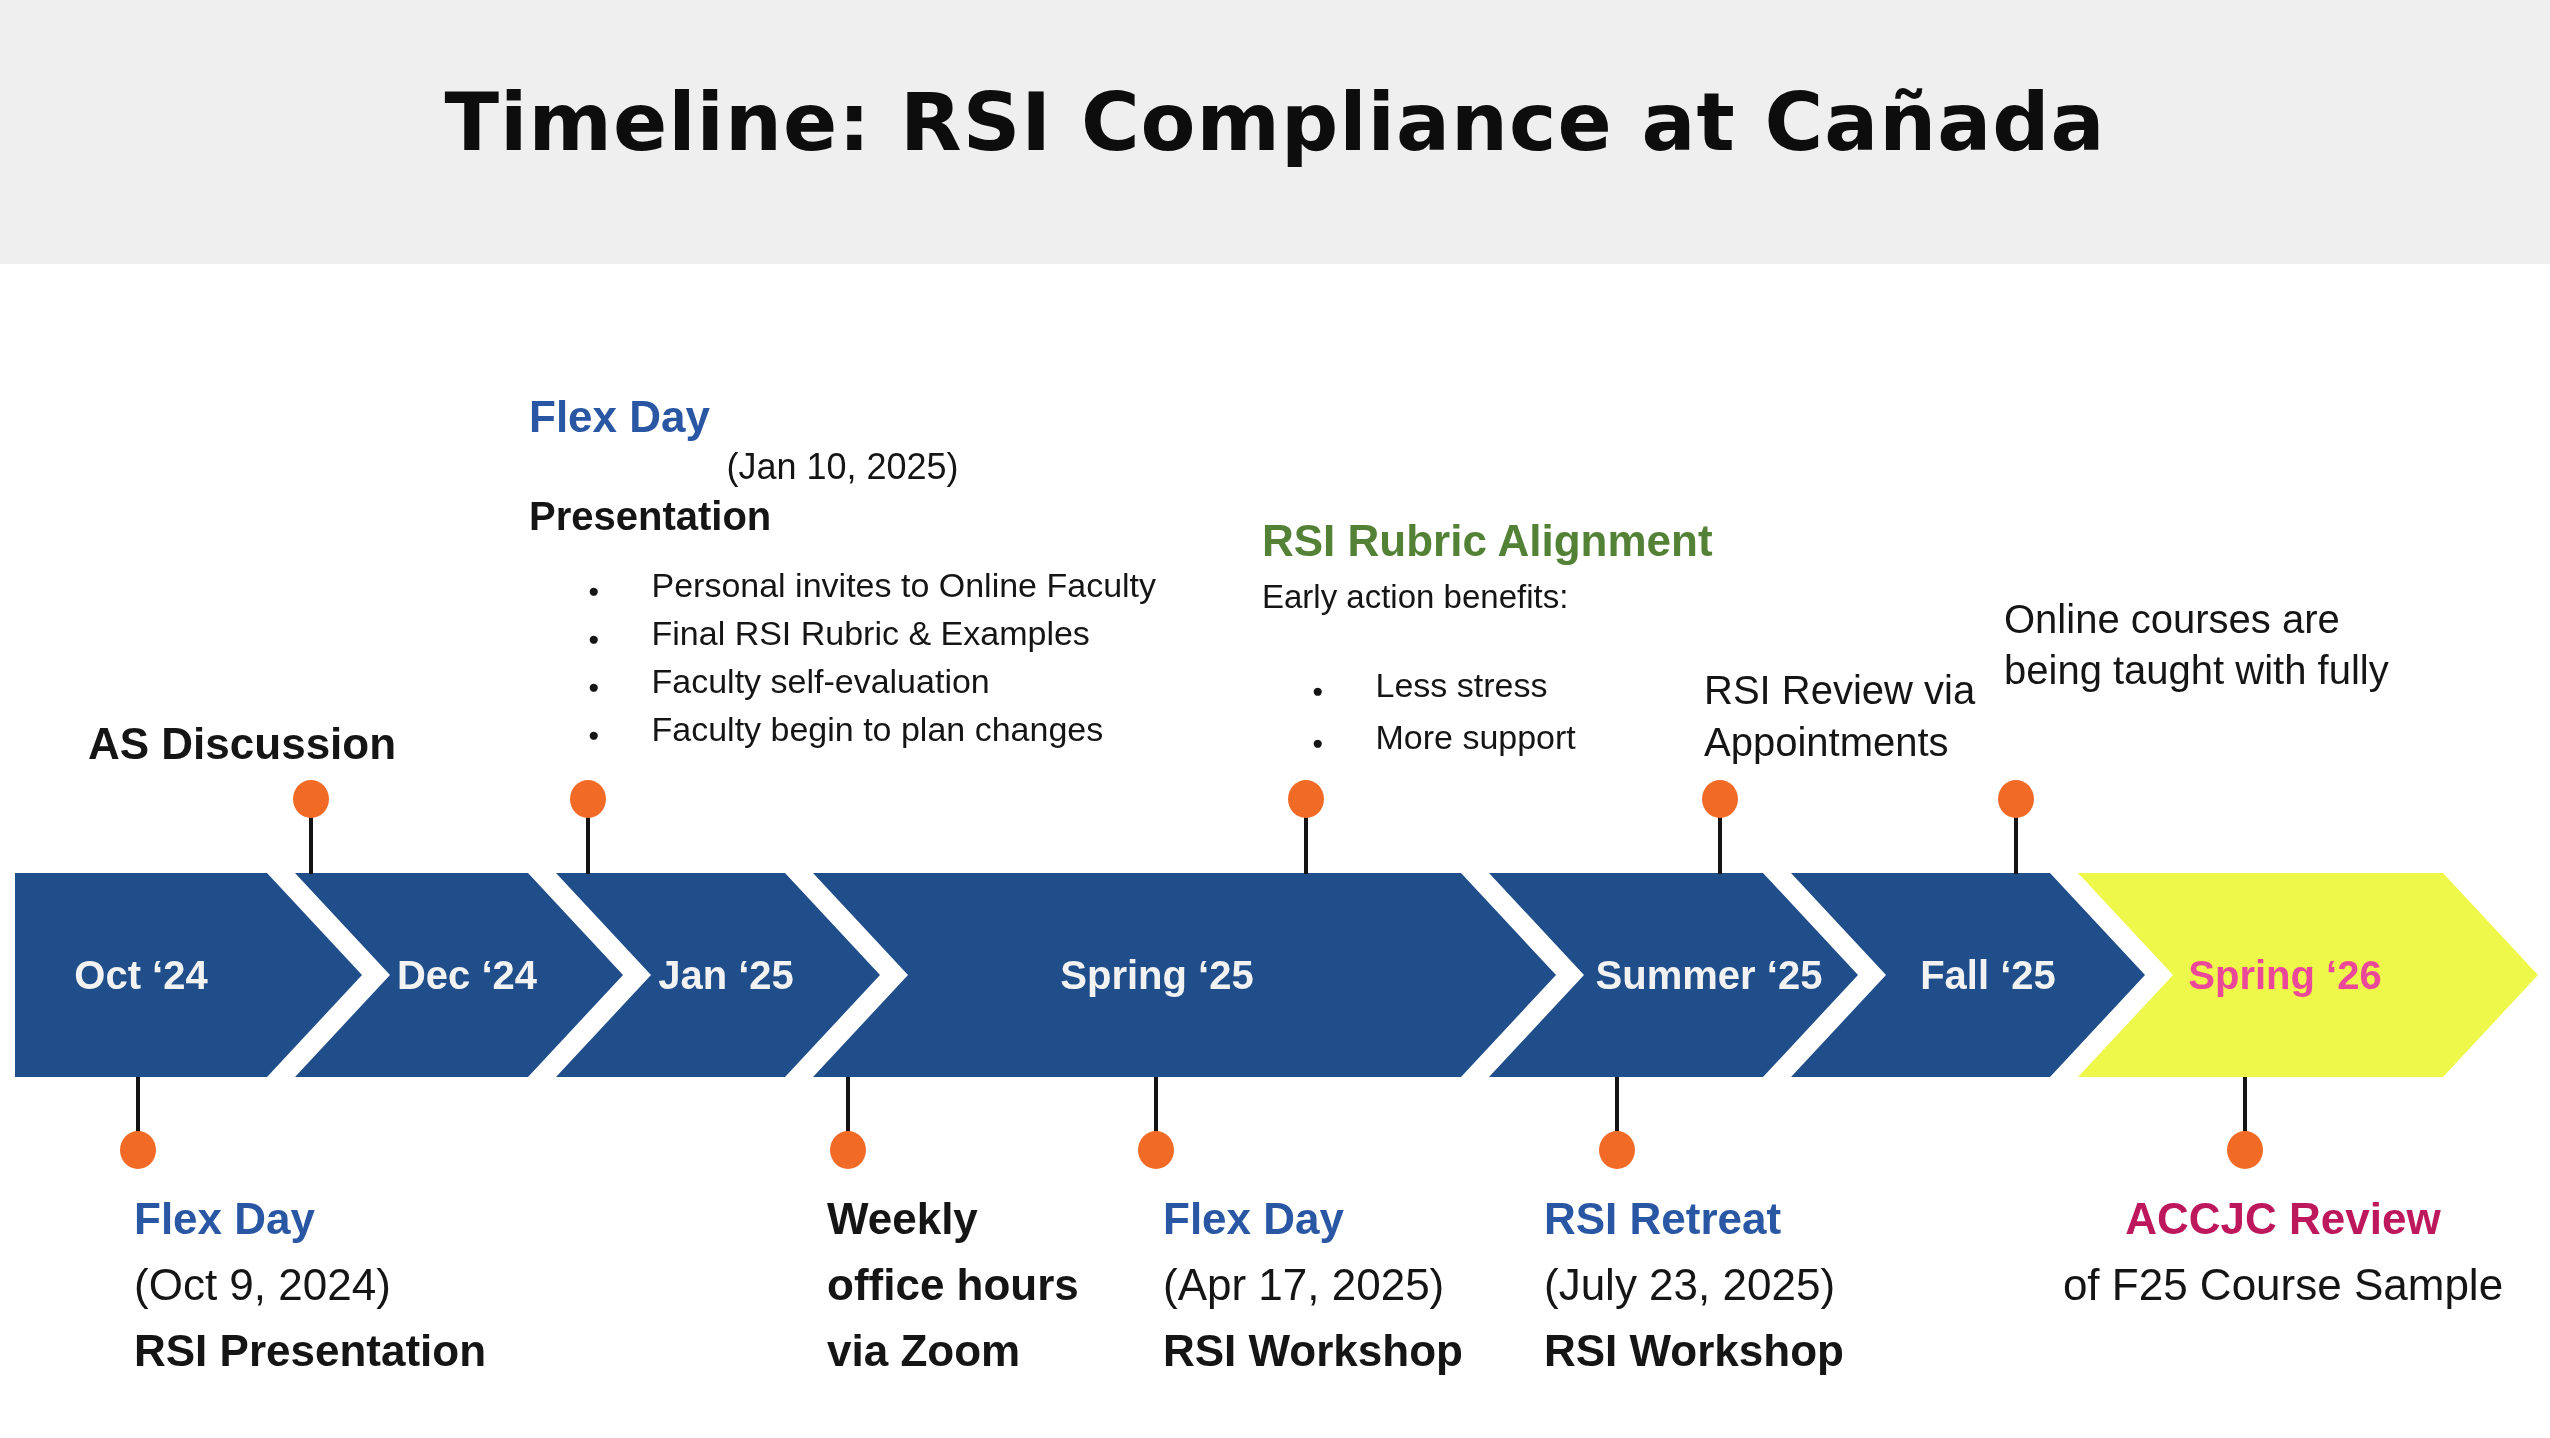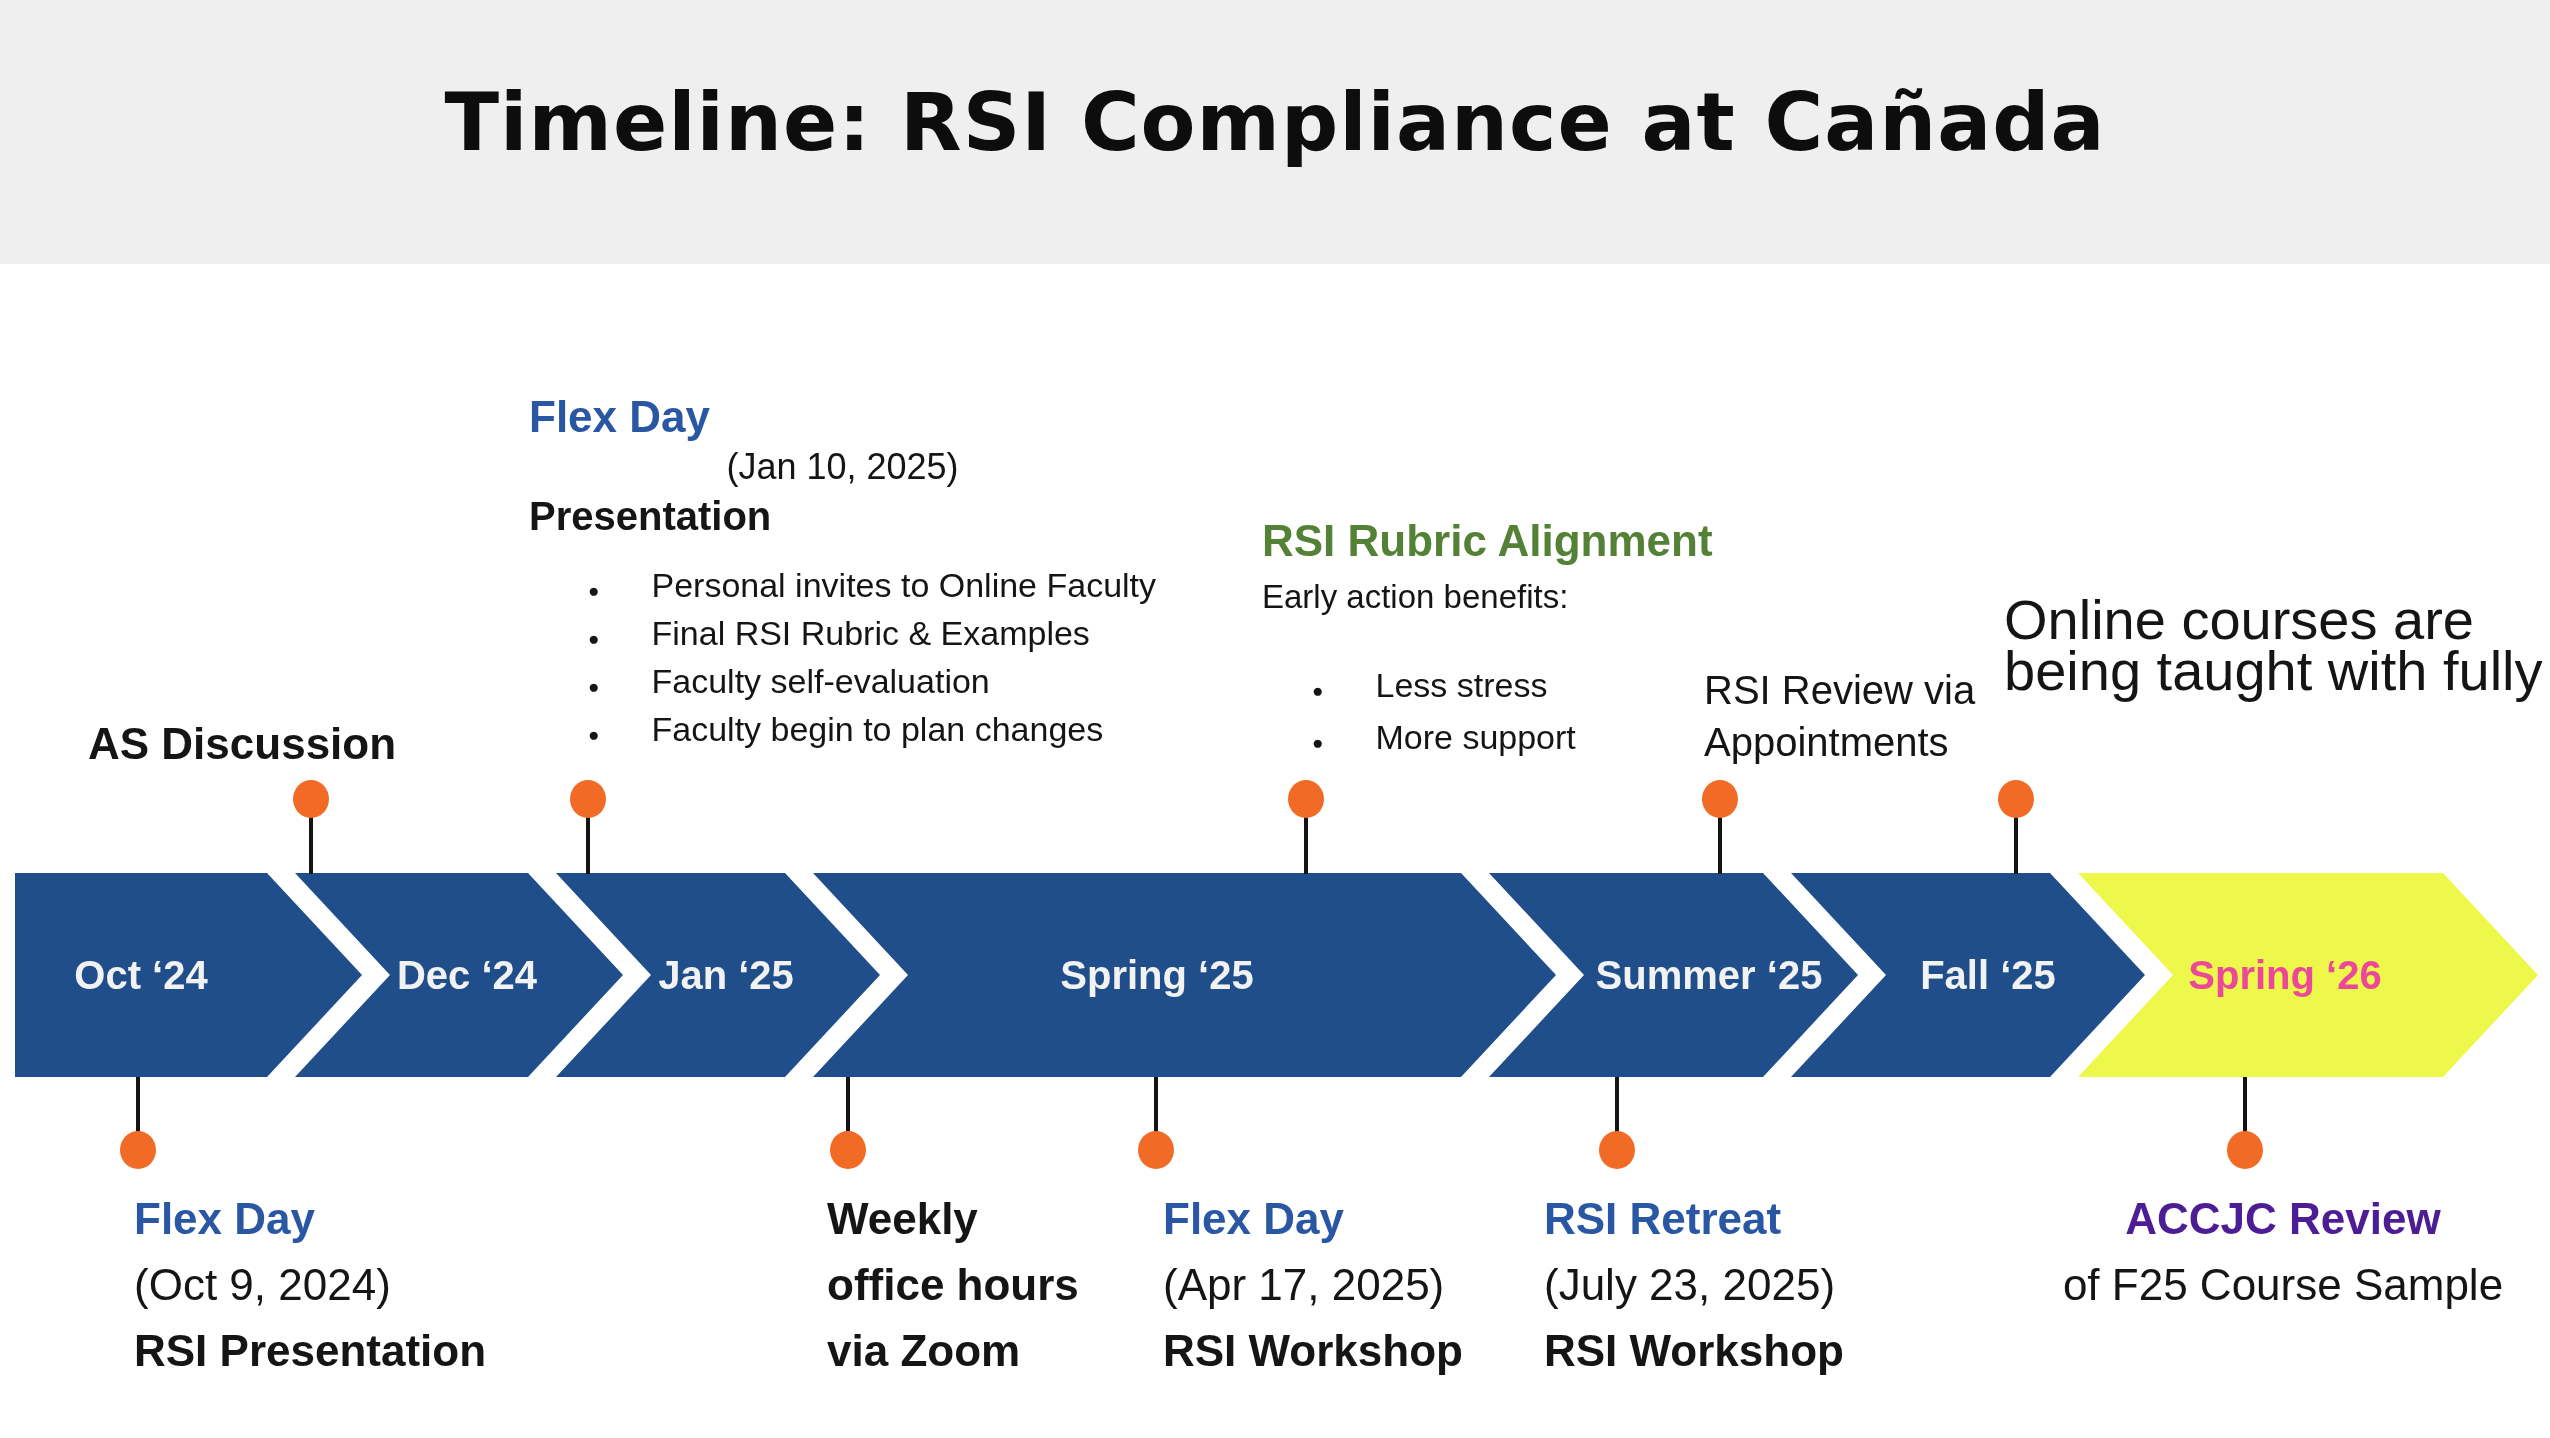--- a/index.html
+++ b/index.html
@@ -11,21 +11,21 @@
   #title-bar{position:absolute;left:0;top:0;width:2550px;height:264px;background:#EFEFEF;}
   #slide-title{
     position:absolute;left:0;top:76px;width:2550px;margin:0;text-align:center;
     font-family:"DejaVu Sans",sans-serif;font-weight:700;font-size:80px;
     letter-spacing:1px;color:#0d0d0d;
   }
   
   .ann{position:absolute;line-height:1.25;}
   .h-blue{color:#2A57A4;font-weight:700;}
   .h-green{color:#538135;font-weight:700;}
-  .h-orange{color:#4c1d95;font-weight:700;}
+  .h-orange{color:#be185d;font-weight:700;}
   .bold{font-weight:700;}
   .line{white-space:nowrap;}
 
   #as-discussion{left:88px;top:716px;font-size:44px;font-weight:700;}
 
   #flex-jan{left:529px;top:392px;}
   #flex-jan .hd{font-size:44px;line-height:50px;}
   #flex-jan .dt{font-size:36px;line-height:50px;text-align:center;}
   #flex-jan .sub{font-size:40px;line-height:48px;font-weight:700;}
 
@@ -33,21 +33,21 @@
   .blist li{display:flex;align-items:baseline;column-gap:52px;font-size:34px;line-height:43px;}
   .blt{font-size:19px;flex:0 0 auto;}
 
   #rubric{left:1250px;top:516px;margin-left:12px;}
   #rubric .hd{font-size:44px;line-height:50px;}
   #rubric .intro{font-size:33px;line-height:50px;margin-top:6px;}
   #rubric .blist{margin-top:40px;padding-left:50px;}
   #rubric .blist li{line-height:46px;}
 
   #support{left:1704px;top:664px;font-size:40px;line-height:52px;}
-  #outcome{left:2004px;top:594px;font-size:56px;line-height:51px;}
+  #outcome{left:2004px;top:594px;font-size:40px;line-height:51px;}
 
   .below{top:1186px;font-size:44px;line-height:66px;}
   #flex-oct{left:134px;}
   #weekly{left:827px;font-weight:700;}
   #flex-apr{left:1163px;}
   #retreat{left:1544px;}
   #accjc{left:2018px;width:530px;text-align:center;}
 
   
   .seg{position:absolute;}

